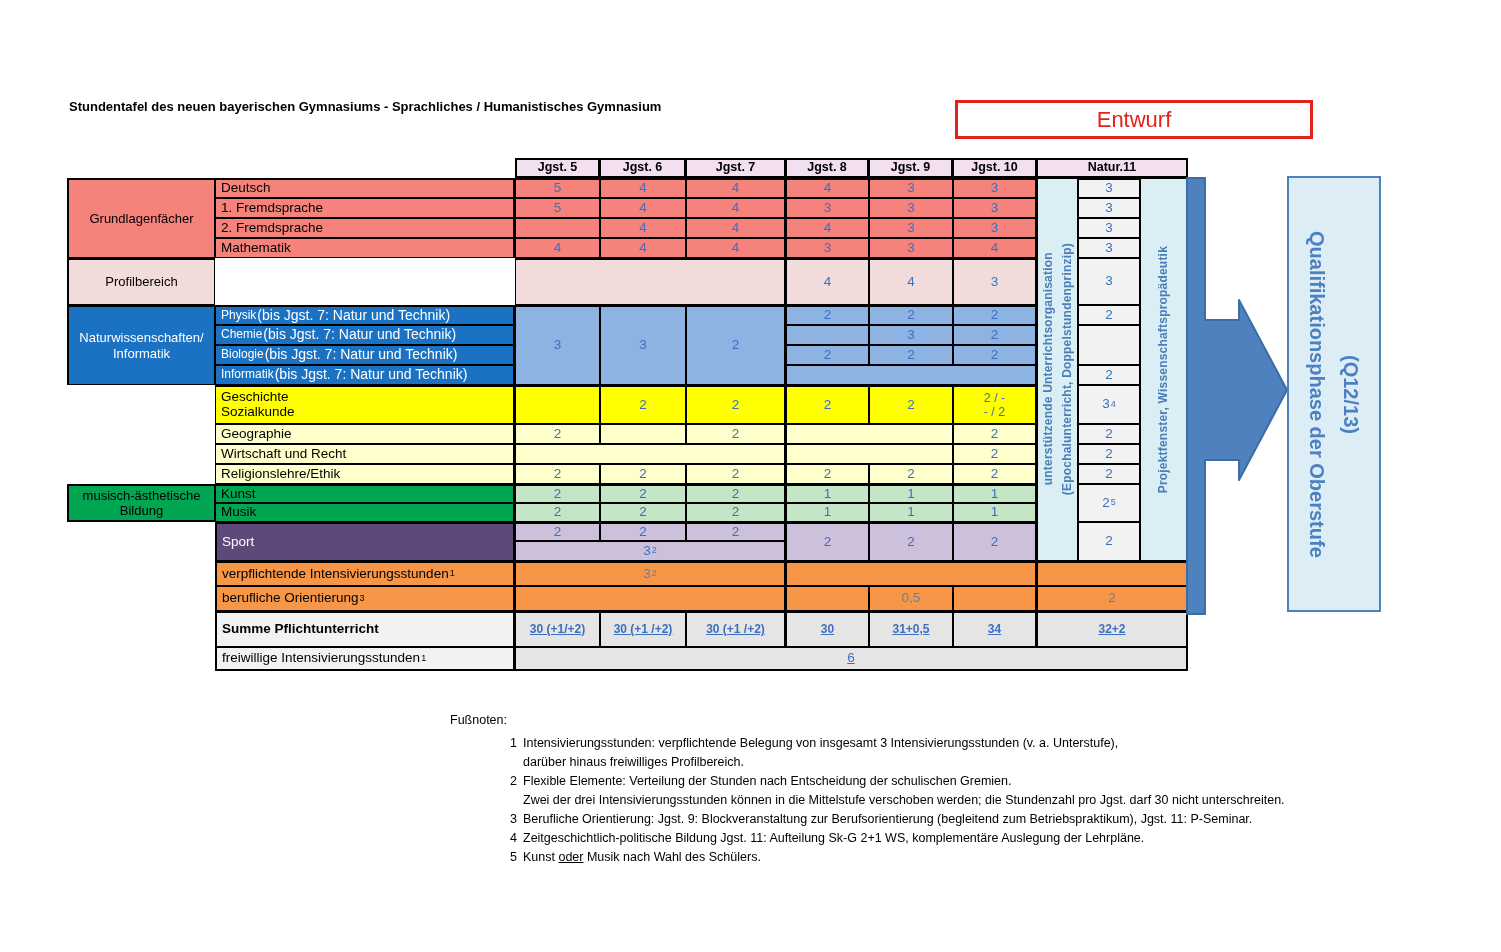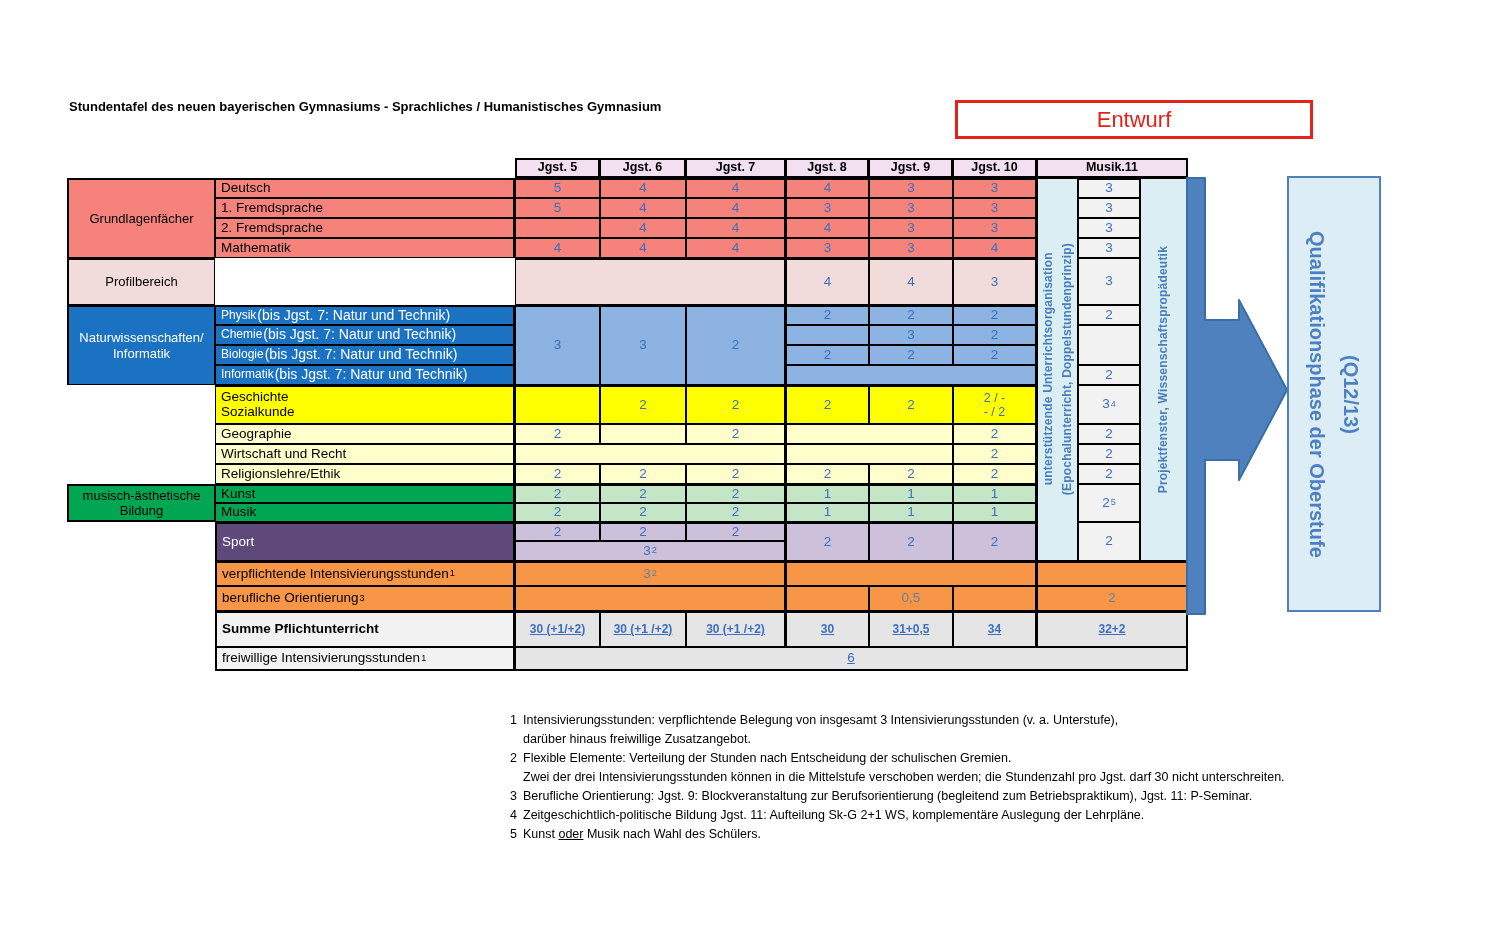--- a/index.html
+++ b/index.html
@@ -67,21 +67,21 @@
   <div class="draft">Entwurf</div>
 
   <div class="tbl">
 
     <div class="c hd t2 b2 l2 r2" style="grid-area:1/3/2/4">Jgst. 5</div>
     <div class="c hd t2 b2 r2" style="grid-area:1/4/2/5">Jgst. 6</div>
     <div class="c hd t2 b2 r2" style="grid-area:1/5/2/6">Jgst. 7</div>
     <div class="c hd t2 b2 r2" style="grid-area:1/6/2/7">Jgst. 8</div>
     <div class="c hd t2 b2 r2" style="grid-area:1/7/2/8">Jgst. 9</div>
     <div class="c hd t2 b2 r2" style="grid-area:1/8/2/9">Jgst. 10</div>
-    <div class="c hd t2 b2 r2" style="grid-area:1/9/2/12">Musik.11</div>
+    <div class="c hd t2 b2 r2" style="grid-area:1/9/2/12">Natur.11</div>
 
     <div class="c cat salmon l2 t2" style="grid-area:2/1/6/2">Grundlagenfächer</div>
     <div class="c cat rose l2 t2" style="grid-area:6/1/7/2">Profilbereich</div>
     <div class="c cat blue pre l2 t2" style="grid-area:7/1/11/2">Naturwissenschaften/
 Informatik</div>
     <div class="c cat green pre l2 t2 b2" style="grid-area:15/1/17/2">musisch-ästhetische
 Bildung</div>
 
     <div class="c lbl salmon t2 r2" style="grid-area:2/2/3/3">Deutsch</div>
     <div class="c lbl salmon r2" style="grid-area:3/2/4/3">1. Fremdsprache</div>
@@ -270,25 +270,26 @@
   <svg class="arrow-svg" width="105" height="442" viewBox="0 0 105 442">
     <polygon points="2,2 20,2 20,144 54,144 54,124 102,214 54,304 54,284 20,284 20,438 2,438" fill="#4e81bd" stroke="#3a6ea5" stroke-width="2" stroke-linejoin="round"></polygon>
   </svg>
 
   <div class="qbox">
     <div class="qtxt">Qualifikationsphase der Oberstufe
 (Q12/13)</div>
   </div>
 
   <div class="fns">
+    <div class="fn-head">Fußnoten:</div>
     <div class="fn-item">
       <span class="fn-num">1</span>
       <span class="fn-body">
           <span class="fn-line">Intensivierungsstunden: verpflichtende Belegung von insgesamt 3 Intensivierungsstunden (v. a. Unterstufe),</span>
-          <span class="fn-line">darüber hinaus freiwillige Zusatzangebot.</span>
+          <span class="fn-line">darüber hinaus freiwilliges Profilbereich.</span>
         </span>
     </div>
     <div class="fn-item">
       <span class="fn-num">2</span>
       <span class="fn-body">
           <span class="fn-line">Flexible Elemente: Verteilung der Stunden nach Entscheidung der schulischen Gremien.</span>
           <span class="fn-line">Zwei der drei Intensivierungsstunden können in die Mittelstufe verschoben werden; die Stundenzahl pro Jgst. darf 30 nicht unterschreiten.</span>
         </span>
     </div>
     <div class="fn-item">

